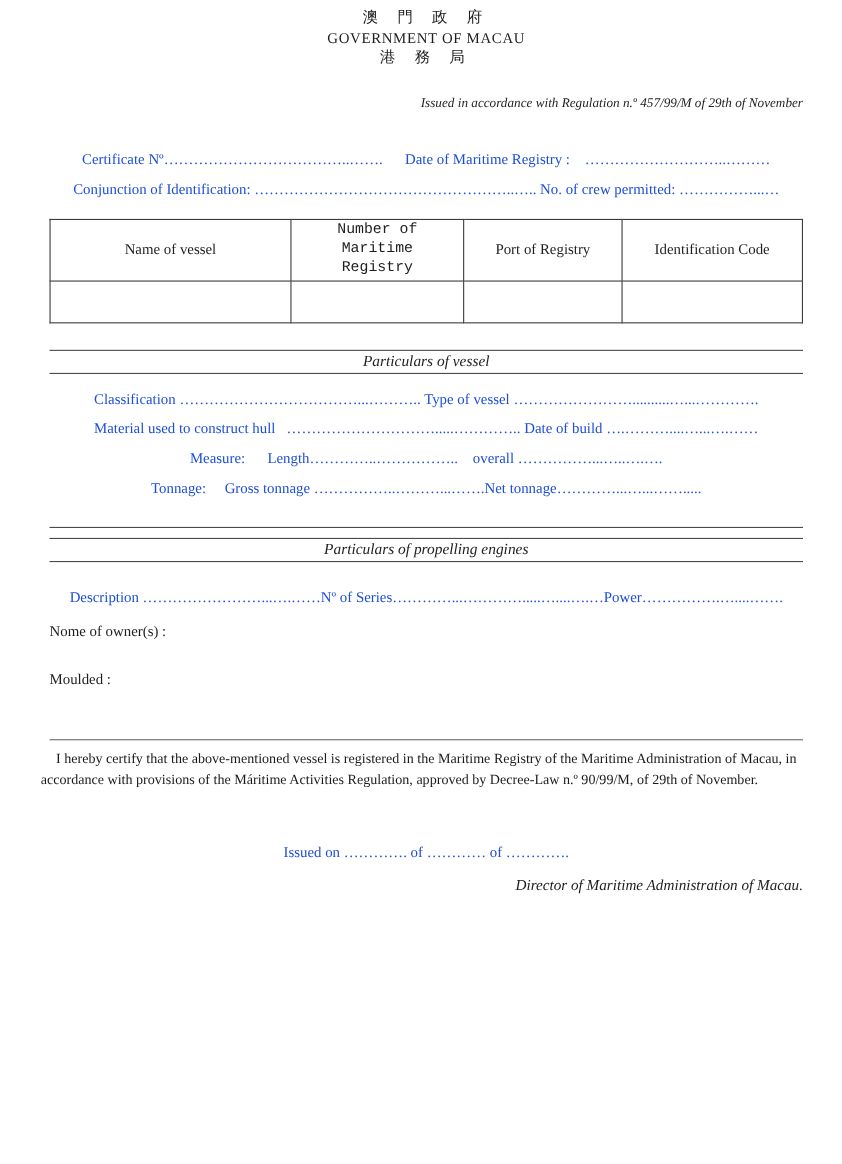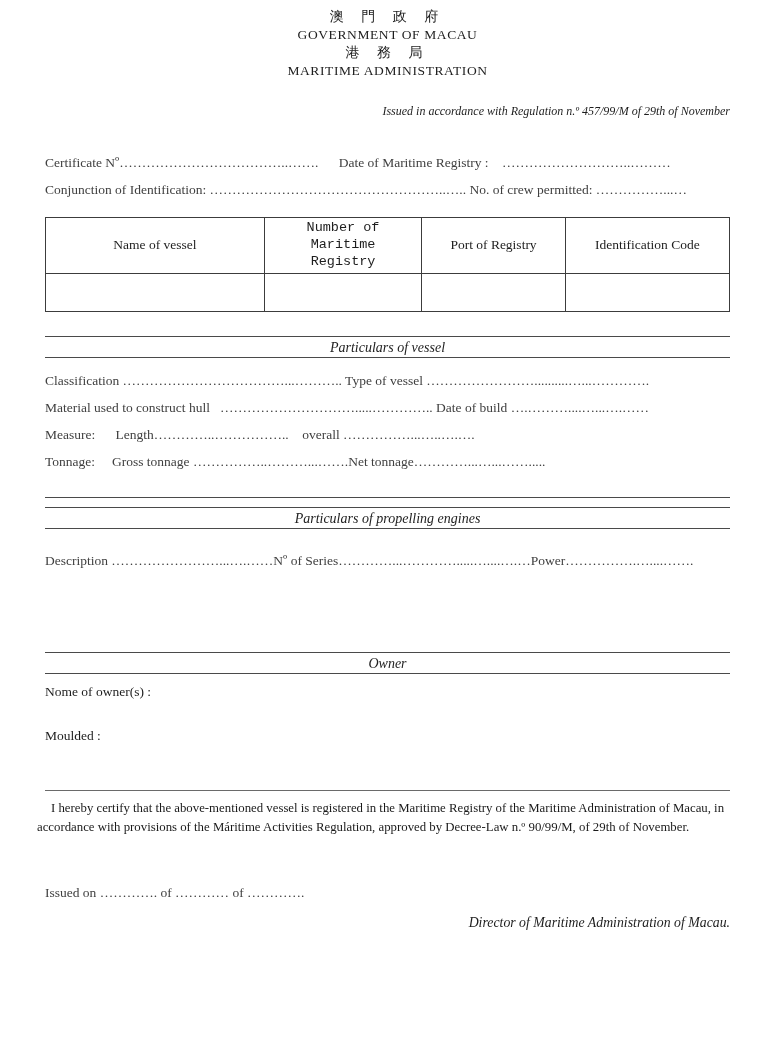--- a/index.html
+++ b/index.html
@@ -7,21 +7,21 @@
   .page {
     width:765px; height:1058px; background:#fff; color:#1e1e1e;
     font-family:"Liberation Serif","DejaVu Serif",serif;
     padding:8px 35px 0 45px; overflow:hidden; position:relative;
   }
   .center { text-align:center; }
   .cjk { font-size:14px; letter-spacing:7px; line-height:18px; }
   .caps { font-size:13.5px; letter-spacing:0.6px; line-height:18px; }
   .title { font-size:21px; font-weight:700; text-align:center; margin-top:26px; letter-spacing:0.3px; }
   .subtitle { font-size:12px; font-style:italic; text-align:right; margin-top:24px; }
-  .fline { font-size:13.5px; white-space:pre; overflow:hidden; line-height:27px; color:#404040; }
+  .fline { font-size:13.5px; white-space:pre; overflow:hidden; line-height:27px; color:#1d4ed8;text-align:center; }
   .reg-lines { margin-top:30px; }
   .vessel-table { width:100%; border-collapse:collapse; margin-top:14px; }
   .vessel-table th, .vessel-table td { border:1px solid #3c3c3c; }
   .vessel-table th { font-weight:400; font-size:13.5px; text-align:center; vertical-align:middle; height:46px; padding:2px 14px; line-height:1.25; }
   .vessel-table td { height:38px; }
   .col1{width:32%;} .col2{width:23%;font-family:Liberation Mono, monospace;} .col3{width:21%;} .col4{width:24%;}
   .section-head {
     border-top:1px solid #4a4a4a; border-bottom:1px solid #4a4a4a;
     text-align:center; font-style:italic; font-size:14px; padding:3px 0 1px; color:#222;
   }
@@ -41,21 +41,20 @@
   .director-line { margin-top:9px; text-align:right; font-style:italic; font-size:13.8px; }
 </style>
 </head>
 <body>
 
 <div class="page">
 
   <div class="center cjk">澳 門 政 府</div>
   <div class="center caps">GOVERNMENT OF MACAU</div>
   <div class="center cjk">港 務 局</div>
-  <div class="center caps">MARITIME ADMINISTRATION</div>
 
   <div class="subtitle">Issued in accordance with Regulation n.º 457/99/M of 29th of November</div>
 
   <div class="reg-lines">
     <div class="fline">Certificate Nº………………………………..…….      Date of Maritime Registry :    ………………………..………</div>
     <div class="fline">Conjunction of Identification: ……………………………………………..….. No. of crew permitted: ……………...…</div>
   </div>
 
   <table class="vessel-table">
     <thead>
@@ -87,23 +86,20 @@
     <div class="fline">Tonnage:     Gross tonnage ……………..………...…….Net tonnage…………...…...…….....</div>
   </div>
 
   <hr class="pre-rule pr-engines">
   <div class="section-head sh-engines">
     <span>Particulars of propelling engines</span>
   </div>
 
   <div class="fline single-line">Description ……………………...….……Nº of Series…………...………….....…....….…Power…………….…....…….</div>
 
-  <div class="section-head sh-owner">
-    <span>Owner</span>
-  </div>
 
   <div class="owner-name">Nome of owner(s) :</div>
   <div class="owner-address">Moulded :</div>
 
   <hr class="pre-rule pre-cert">
 
   <p class="cert-par">I hereby certify that the above-mentioned vessel is registered in the Maritime Registry of the Maritime Administration of Macau, in accordance with provisions of the Máritime Activities Regulation, approved by Decree-Law n.º 90/99/M, of 29th of November.</p>
 
   <div class="fline issued-line">Issued on …………. of ………… of ………….</div>
 

